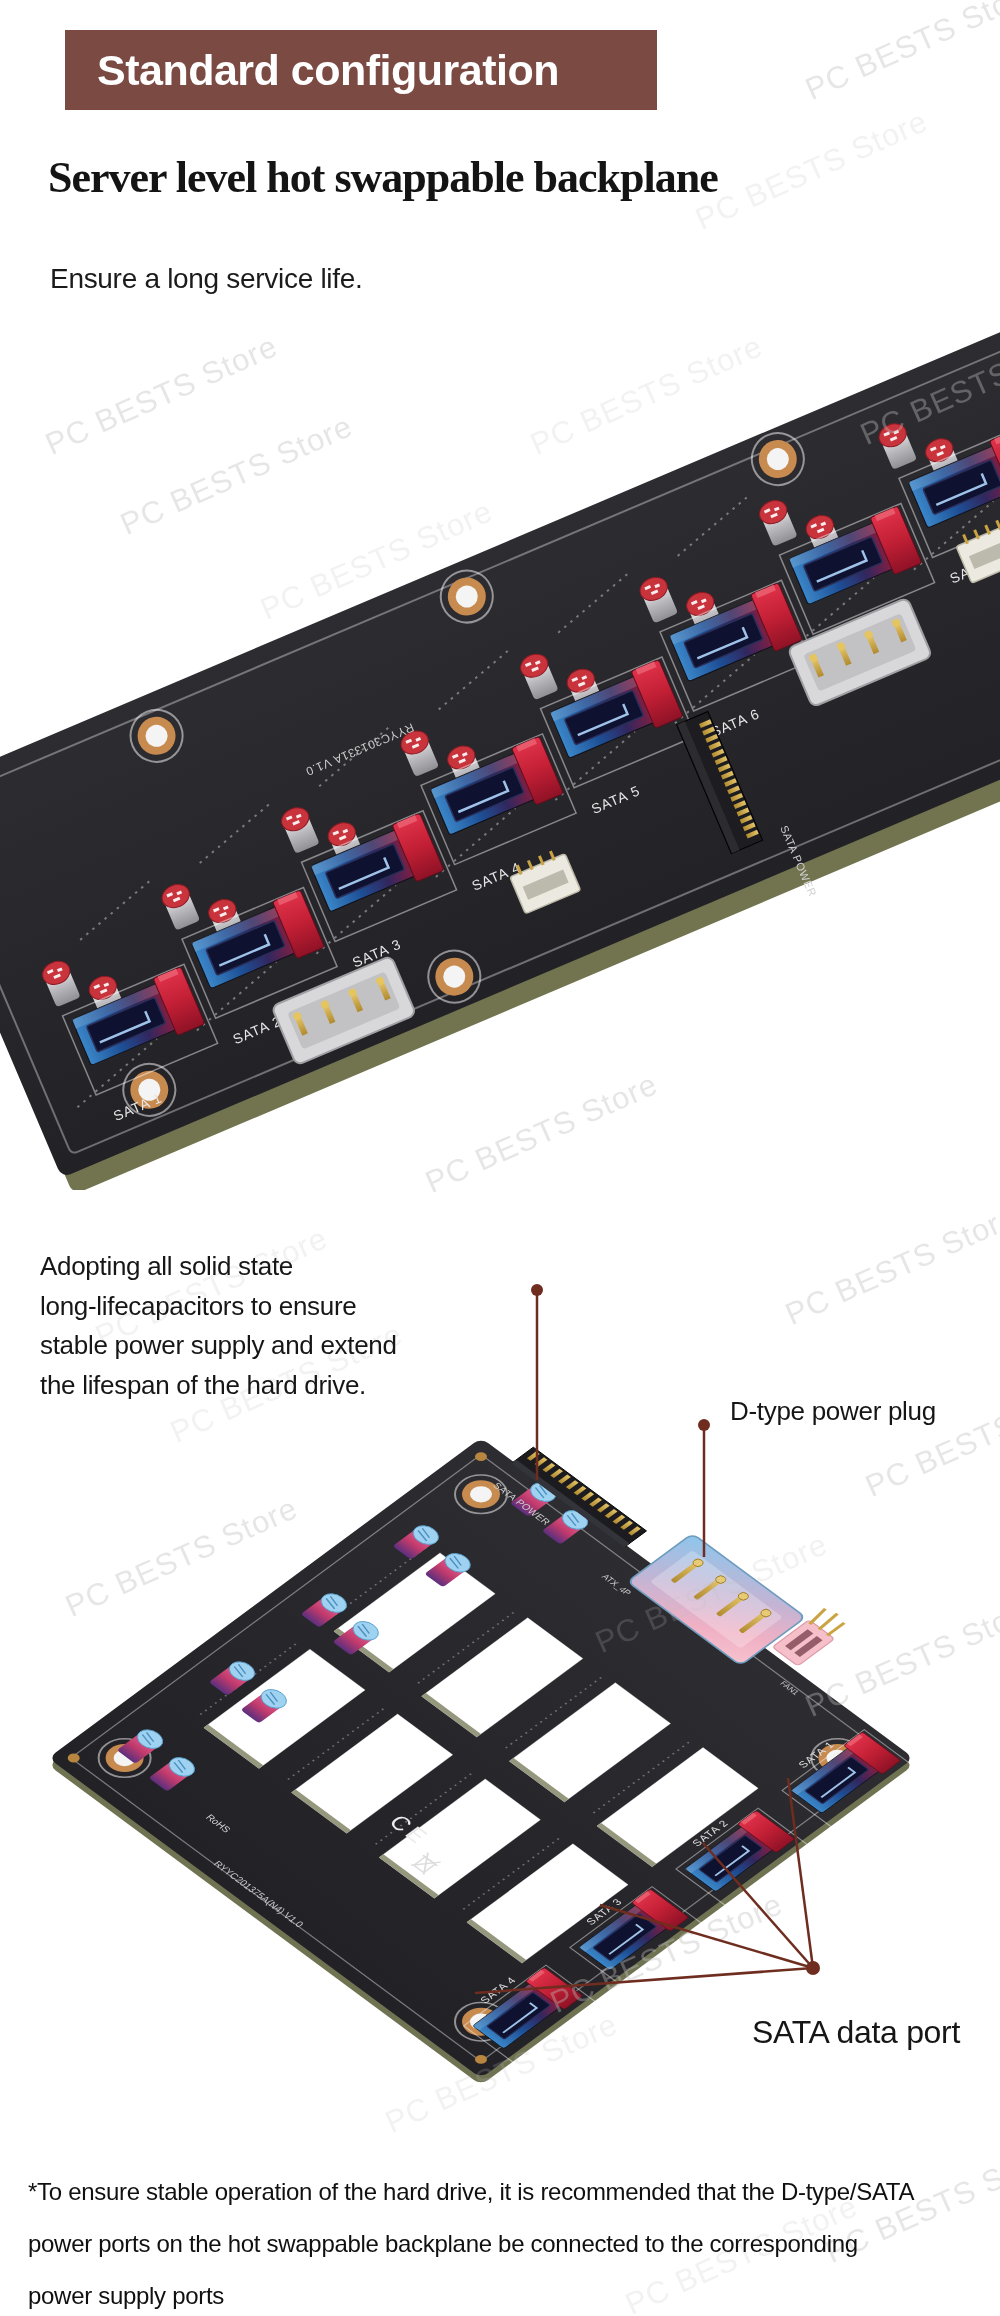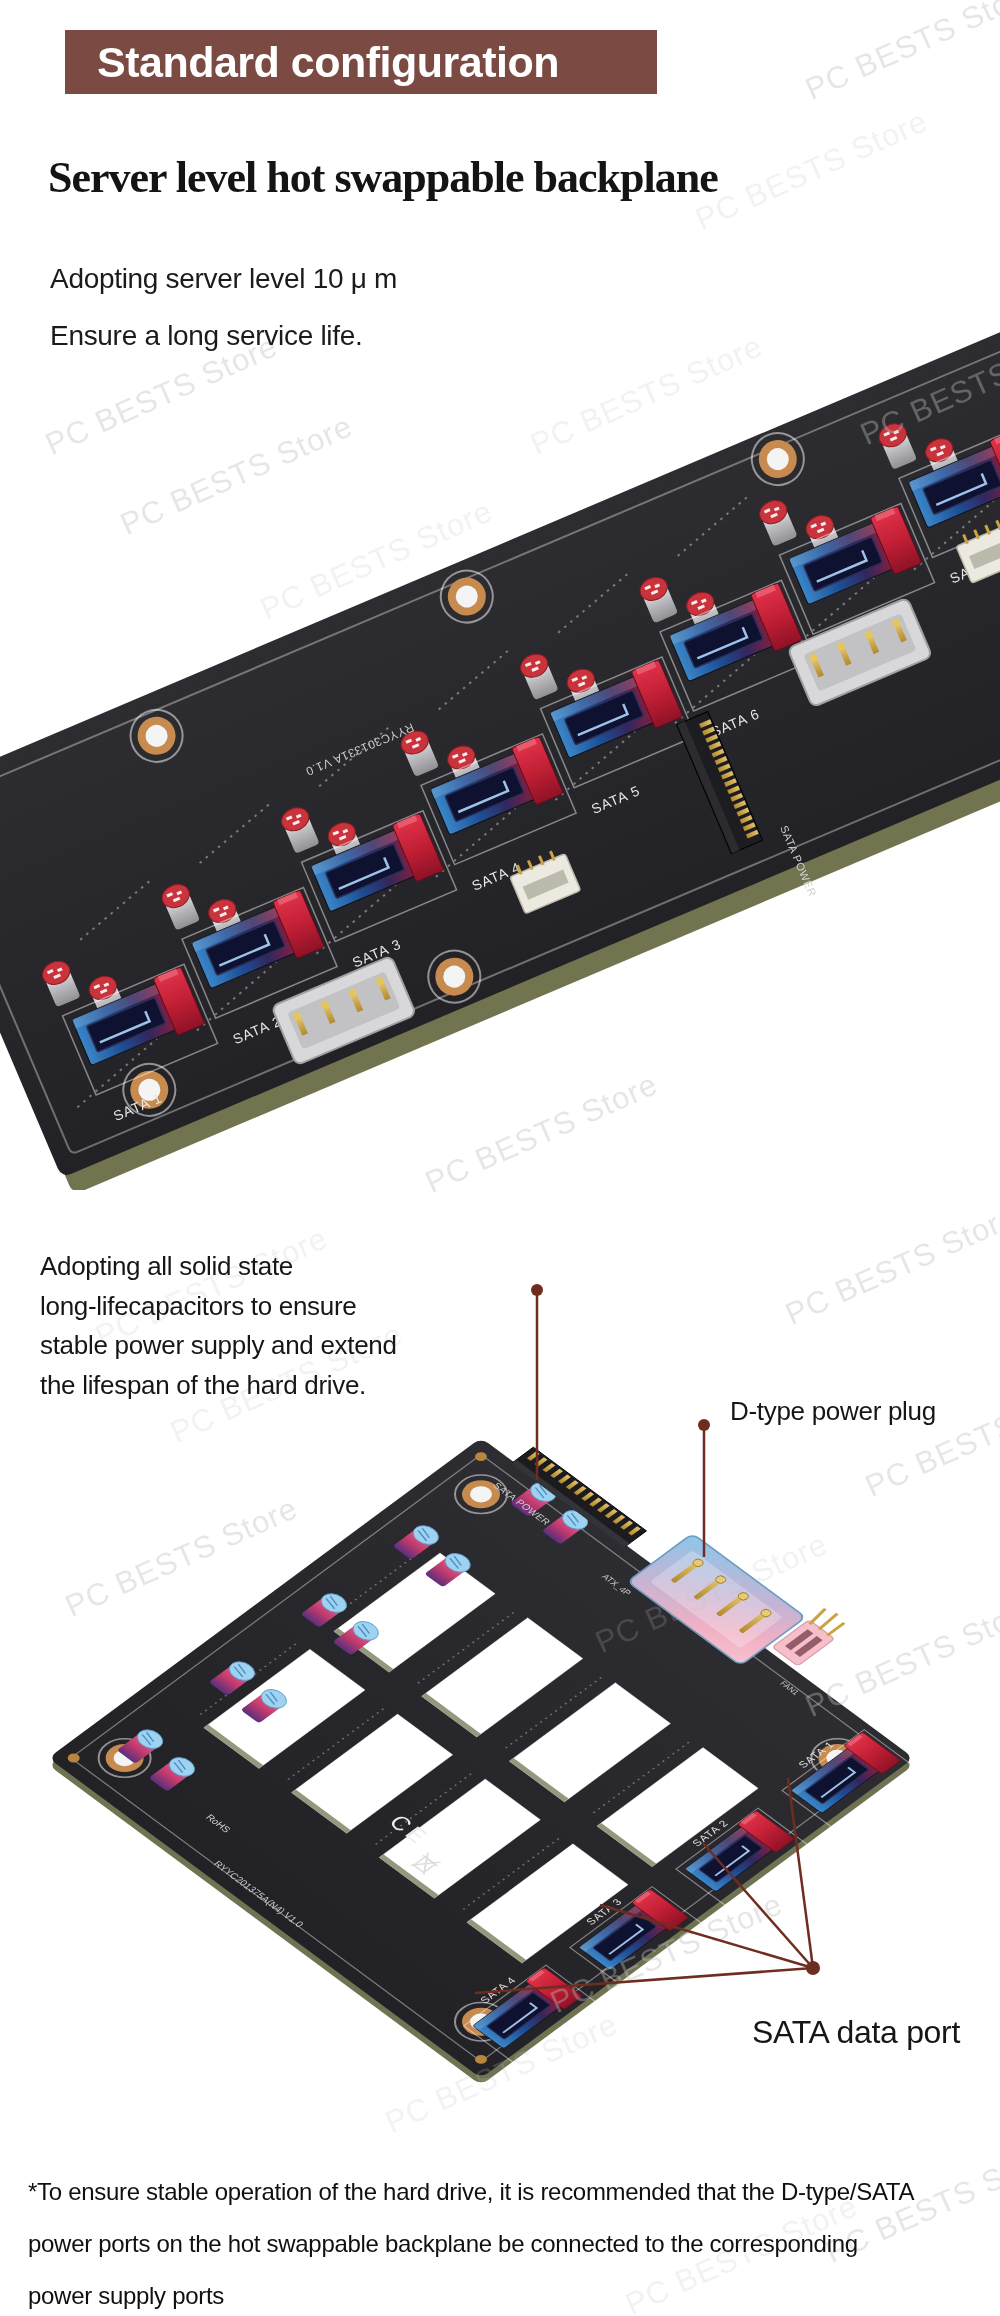--- a/index.html
+++ b/index.html
@@ -1,19 +1,19 @@
 <!DOCTYPE html>
 <html><head>
 <meta charset="utf-8">
 <style>
   html,body{margin:0;padding:0;}
   body{width:1000px;height:2316px;position:relative;background:#ffffff;overflow:hidden;
        font-family:"Liberation Sans",sans-serif;}
   .abs{position:absolute;}
-  .banner{left:65px;top:30px;height:64px;min-width:592px;background:#7b4a42;color:#fff;
+  .banner{left:65px;top:30px;height:80px;min-width:592px;background:#7b4a42;color:#fff;
           display:flex;align-items:center;padding:0 32px;box-sizing:border-box;
           font-size:43px;font-weight:bold;letter-spacing:-0.5px;z-index:6;}
   .heading{left:48px;top:152px;font-size:44px;font-weight:bold;color:#141414;
            letter-spacing:-1px;white-space:nowrap;z-index:6;font-family:Liberation Serif, serif;}
   .intro{left:50px;top:250px;font-size:28px;color:#1b1b1b;line-height:57px;
          letter-spacing:-0.3px;white-space:nowrap;z-index:6;}
   .callout-caps{left:40px;top:1247px;width:460px;text-align:left;font-size:26px;
                 color:#161616;line-height:39.5px;letter-spacing:-0.3px;z-index:6;}
   .dtype-label{left:730px;top:1396px;font-size:26px;color:#161616;letter-spacing:-0.3px;z-index:6;}
   .sata-data-label{left:752px;top:2014px;font-size:32px;color:#161616;letter-spacing:-0.3px;z-index:6;}
@@ -29,21 +29,20 @@
 </head>
 <body>
 
 <div class="abs banner">
   <span>Standard configuration</span>
 </div>
 
 <div class="abs heading">Server level hot swappable backplane</div>
 
 <div class="abs intro">
-  <div>Adopting server level 10 μ m</div>
   <div>Ensure a long service life.</div>
 </div>
 
 <div class="abs callout-caps">
   <div>Adopting all solid state</div>
   <div>long-lifecapacitors to ensure</div>
   <div>stable power supply and extend</div>
   <div>the lifespan of the hard drive.</div>
 </div>
 

